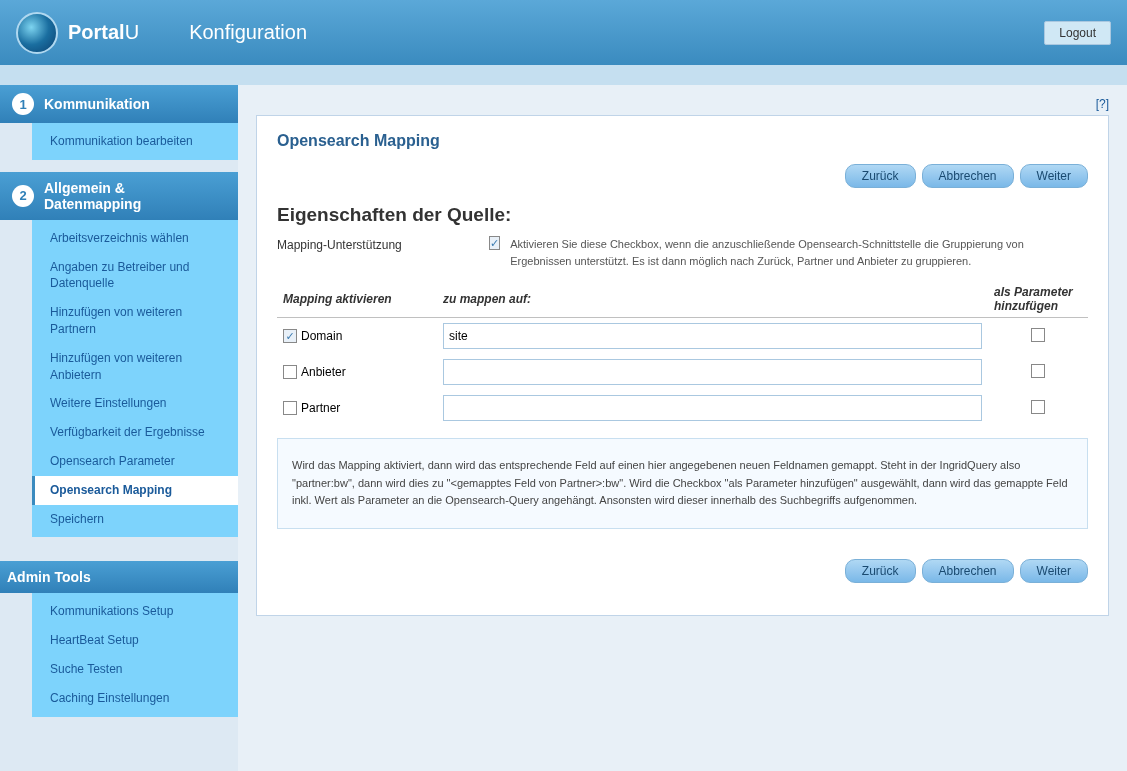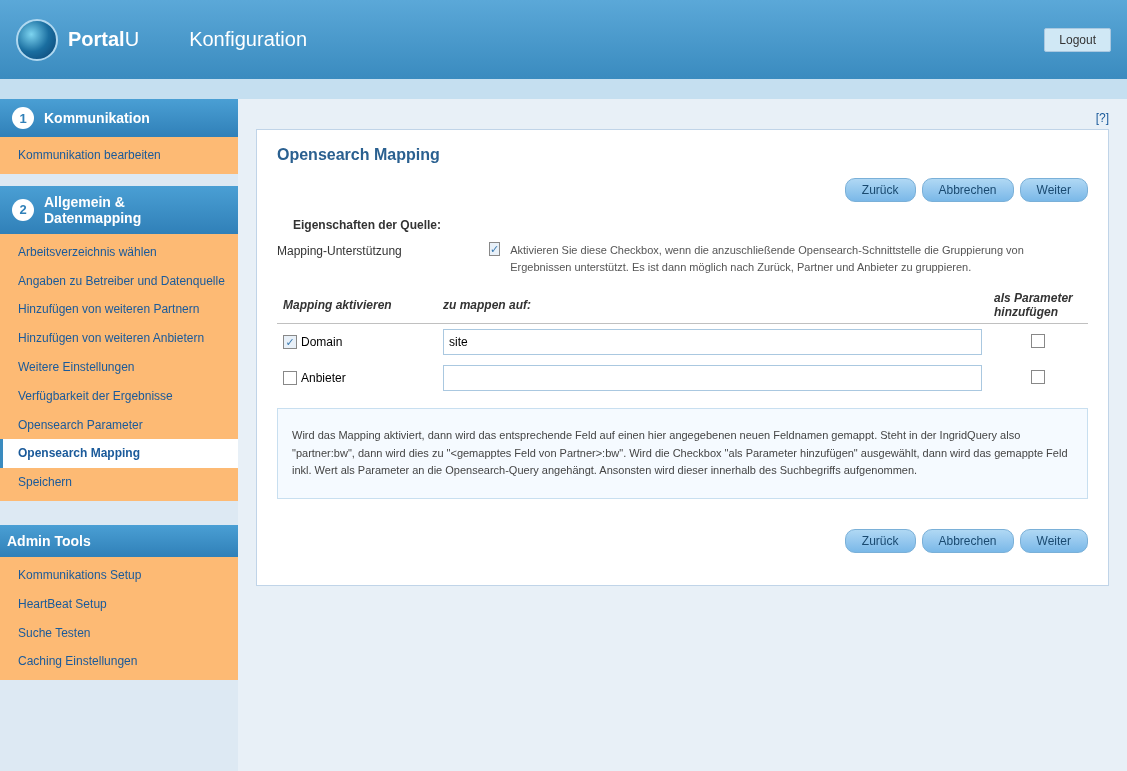--- a/index.html
+++ b/index.html
@@ -1,21 +1,21 @@
 <!DOCTYPE html>
 <html><head>
   <meta charset="utf-8">
   <style>
     * { margin: 0; padding: 0; box-sizing: border-box; }
     body { font-family: Arial, sans-serif; font-size: 12px; background: #e8f0f7; }
 
     
     .header {
       background: linear-gradient(to bottom, #5ba8d8, #3a8bbf);
-      height: 79px;
+      height: 65px;
       display: flex;
       align-items: center;
       justify-content: space-between;
       padding: 0 16px;
     }
     .header-logo {
       display: flex;
       align-items: center;
       gap: 10px;
     }
@@ -85,22 +85,23 @@
       height: 22px;
       border-radius: 50%;
       display: flex;
       align-items: center;
       justify-content: center;
       font-weight: bold;
       font-size: 13px;
     }
 
     .sidebar-items {
-      background: #fdba74;
+      background: #7dd3fc;
       padding: 4px 0;
+      margin-left: 32px;
     }
 
     .sidebar-item {
       padding: 6px 12px 6px 18px;
       color: #1a5a9a;
       cursor: pointer;
       font-size: 12px;
       line-height: 1.4;
     }
 
@@ -154,24 +155,23 @@
       border: 1px solid #7ab0d8;
       background: linear-gradient(to bottom, #b0d8f4, #7ab8e8);
       color: #1a4a70;
       font-size: 12px;
       cursor: pointer;
       border-radius: 10px;
     }
 
     .section-title {
       font-weight: bold;
-      font-size: 12px;
+      font-size: 19px;
       color: #333;
       margin-bottom: 10px;
-      margin-left: 16px;
     }
 
     .property-row {
       display: flex;
       align-items: flex-start;
       margin-bottom: 10px;
       gap: 12px;
     }
 
     .property-label {
@@ -383,20 +383,34 @@
               </label>
             </td>
             <td>
               <input type="text" class="mapping-input" value="" style="">
             </td>
             <td style="text-align:center;">
               <div class="checkbox-unchecked"></div>
             </td>
           </tr>
 
+          <tr>
+            <td>
+              <label style="display:flex;align-items:center;gap:4px;cursor:pointer;">
+                <div class="checkbox-unchecked"></div>
+                <span>Partner</span>
+              </label>
+            </td>
+            <td>
+              <input type="text" class="mapping-input" value="" style="">
+            </td>
+            <td style="text-align:center;">
+              <div class="checkbox-unchecked"></div>
+            </td>
+          </tr>
         </tbody>
       </table>
 
       <div class="description-box">Wird das Mapping aktiviert, dann wird das entsprechende Feld auf einen hier angegebenen neuen Feldnamen gemappt. Steht in der IngridQuery also "partner:bw", dann wird dies zu "&lt;gemapptes Feld von Partner&gt;:bw". Wird die Checkbox "als Parameter hinzufügen" ausgewählt, dann wird das gemappte Feld inkl. Wert als Parameter an die Opensearch-Query angehängt. Ansonsten wird dieser innerhalb des Suchbegriffs aufgenommen.</div>
 
       <div class="btn-row" style="margin-top:30px;">
         <button class="btn">Zurück</button>
         <button class="btn">Abbrechen</button>
         <button class="btn">Weiter</button>
       </div>

